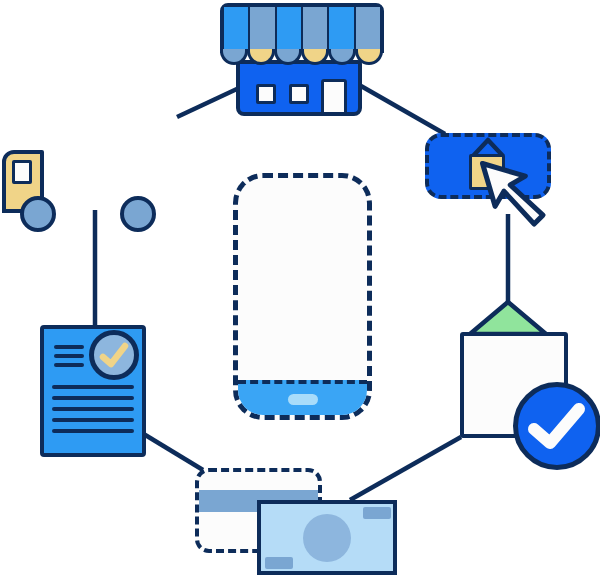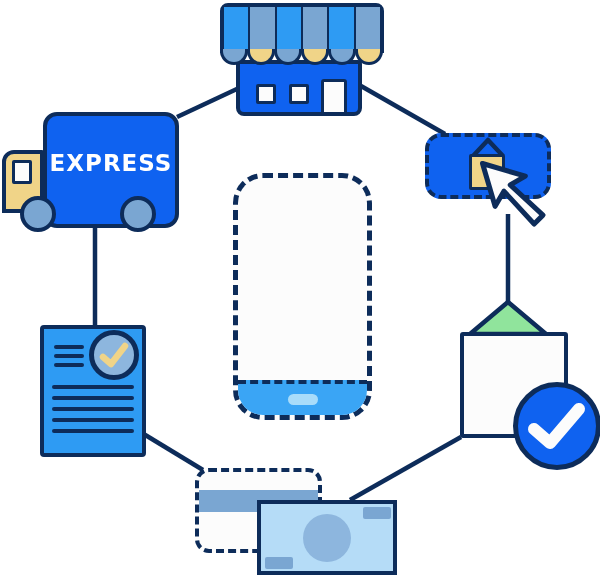--- a/index.html
+++ b/index.html
@@ -106,23 +106,20 @@
     <div class="scallop a"></div>
     <div class="scallop b"></div>
     <div class="scallop a"></div>
     <div class="scallop b"></div>
     <div class="scallop a"></div>
     <div class="scallop b"></div>
   </div>
 
   <div class="abs truck-cab"></div>
   <div class="abs cab-window"></div>
-  <div class="abs truck-cargo">
-    <span class="express">EXPRESS</span>
-  </div>
   <div class="abs wheel" style="left:20px;top:196px;"></div>
   <div class="abs wheel" style="left:120px;top:196px;"></div>
 
   <div class="abs buy-btn"></div>
   <svg class="abs bag-handle" width="44" height="22" viewBox="0 0 44 22">
     <polyline points="7,20 22,4 37,20" fill="none" stroke="#0d2c5a" stroke-width="4.5" stroke-linejoin="round"></polyline>
   </svg>
   <div class="abs bag"></div>
   <svg class="abs cursor" width="68" height="68" viewBox="0 0 54 54">
     <polygon points="2,2 36,12 24,19 50,43 43,50 19,24 12,36" fill="#fcfcfc" stroke="#0d2c5a" stroke-width="4" stroke-linejoin="round"></polygon>

